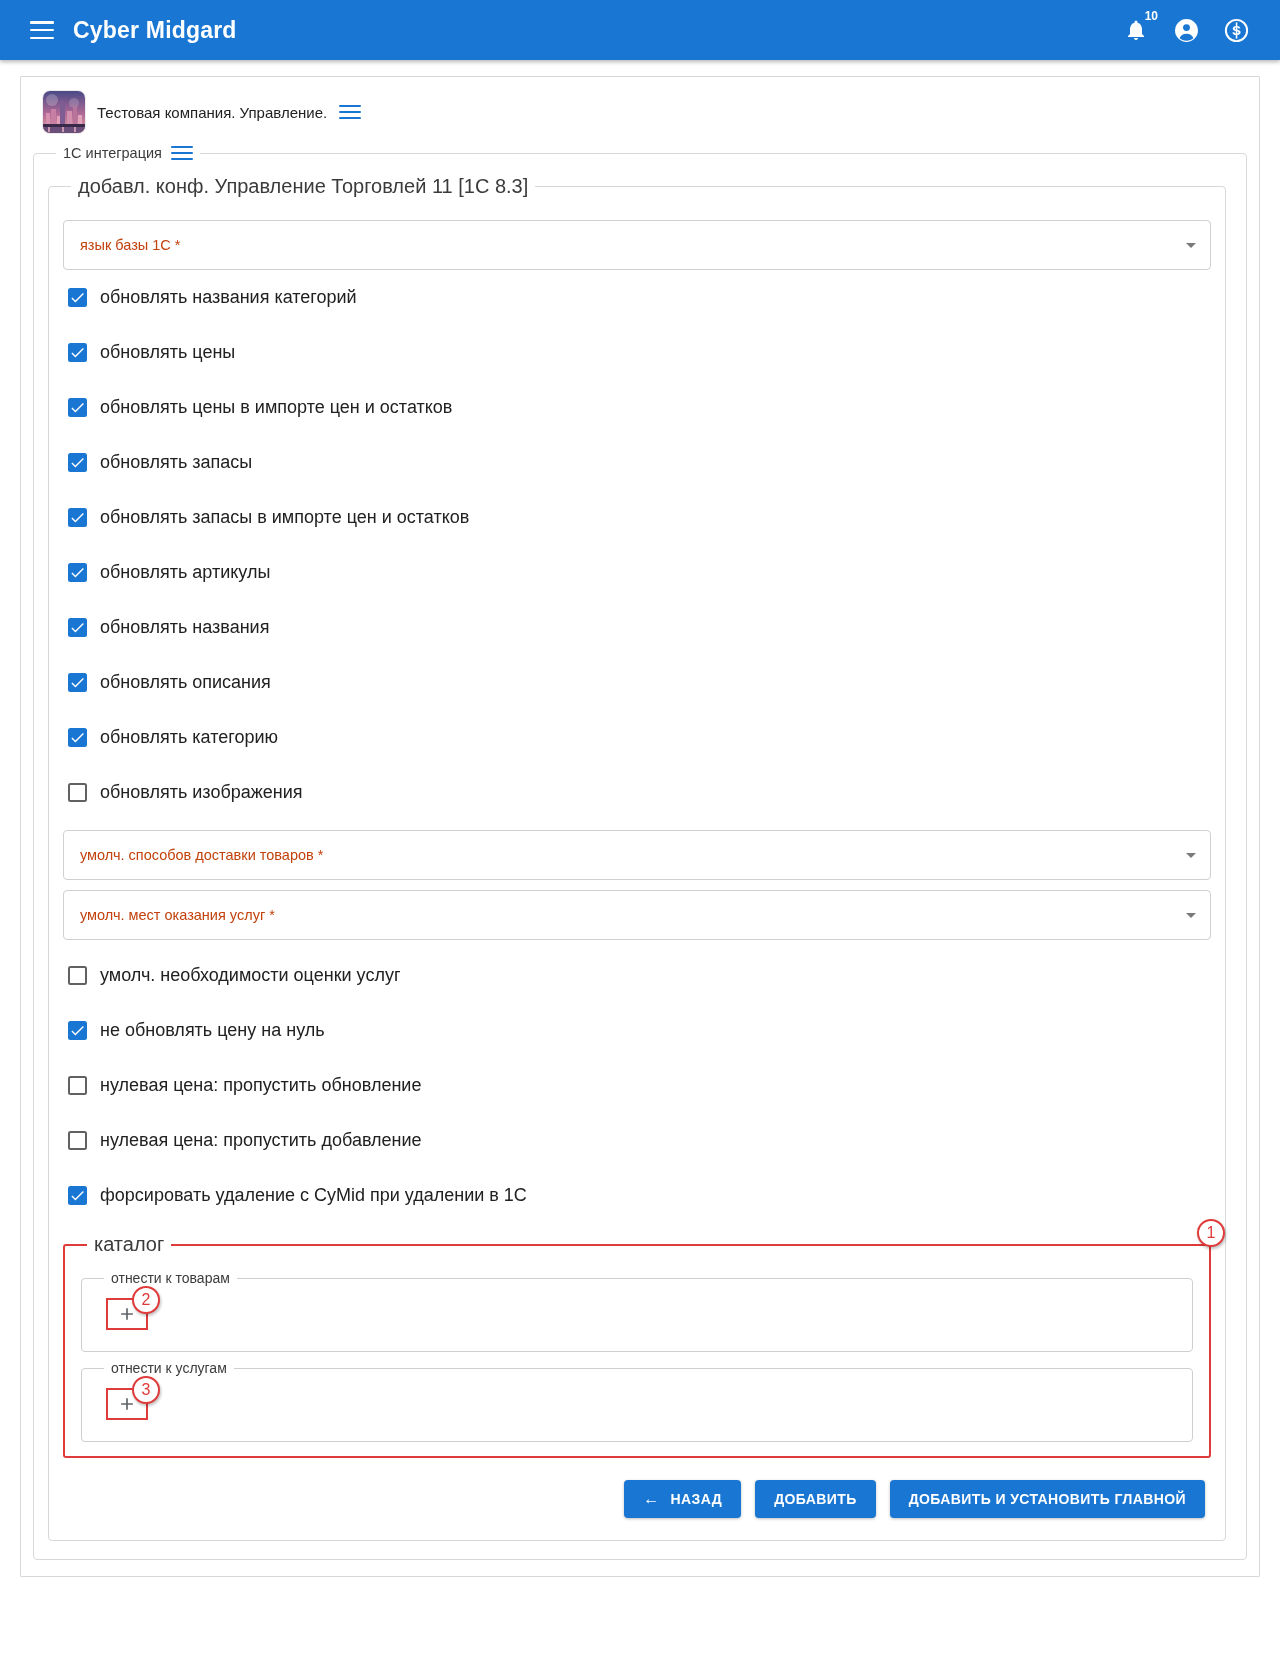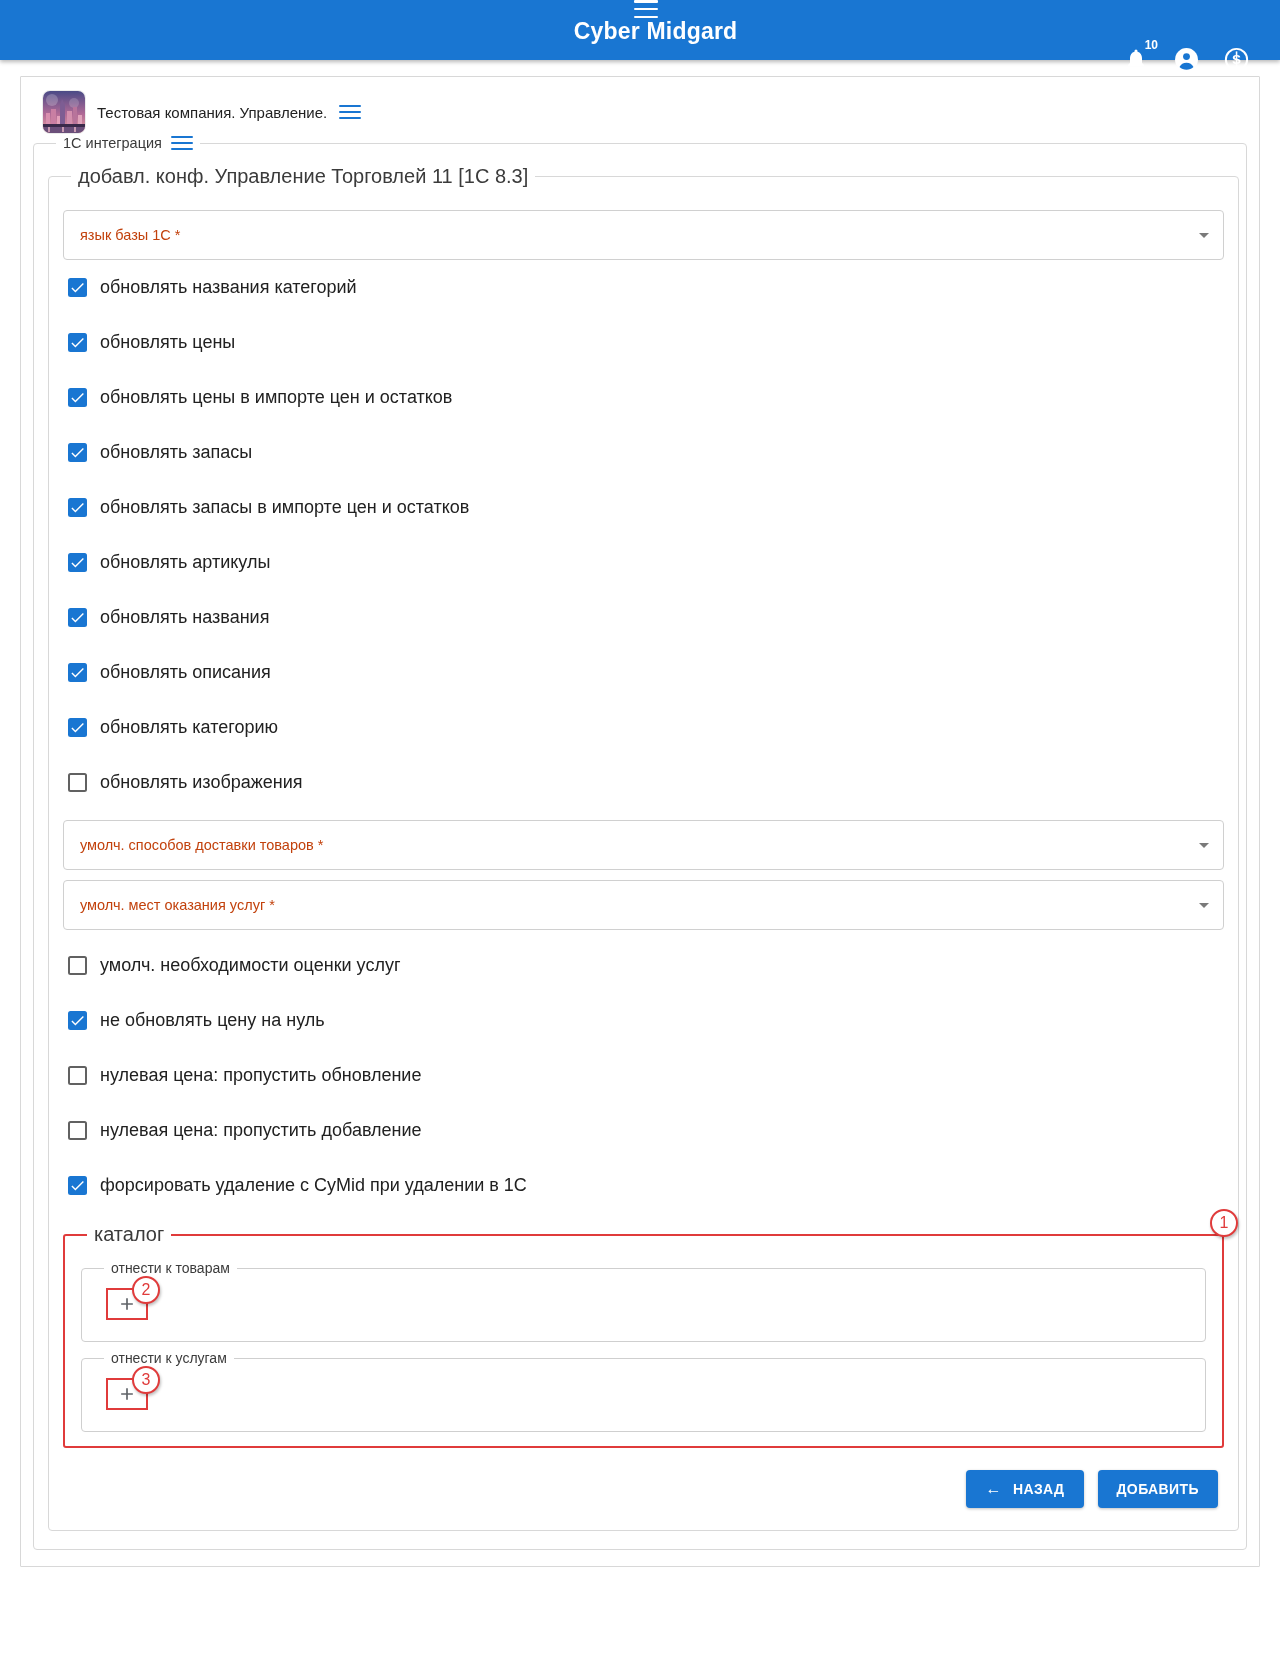--- a/index.html
+++ b/index.html
@@ -15,21 +15,20 @@
   
   .appbar{
     position:relative;
     height:60px;
     background:#1976d2;
     display:flex;
     align-items:center;
     padding:0 18px 0 30px;
     box-shadow:0 2px 4px rgba(0,0,0,.28);
     z-index:5;
-    flex-direction:column;
   }
   .hamburger{
     width:24px; height:18px;
     display:flex; flex-direction:column; justify-content:space-between;
     cursor:pointer;
     flex:0 0 auto;
   }
   .hamburger span{ display:block; height:2.5px; background:#fff; border-radius:1px;}
   .app-title{
     color:#fff;
@@ -110,21 +109,22 @@
   }
   .menu-lines{
     display:inline-flex;flex-direction:column;justify-content:space-between;
     width:22px;height:14px; cursor:pointer;
     flex:0 0 auto;
   }
   .menu-lines i{ display:block;height:2.4px;background:#1976d2;border-radius:1px;}
 
   
   .fs-integration{
-    padding:14px 7px 18px 14px;
+    margin-top:10px;
+    padding:14px 20px 18px 14px;
   }
   .fs-integration > legend{
     display:flex;align-items:center;gap:9px;
     font-size:14.5px;
   }
 
   
   .fs-conf{
     padding:16px 14px 18px 14px;
   }
@@ -517,18 +517,21 @@
         </div>
 
         <div class="actions">
           <button class="btn">
             <span class="arrow">←</span>
             <span>НАЗАД</span>
           </button>
           <button class="btn">
             <span>ДОБАВИТЬ</span>
           </button>
+          <button class="btn">
+            <span>ДОБАВИТЬ И УСТАНОВИТЬ ГЛАВНОЙ</span>
+          </button>
         </div>
 
       </fieldset>
     </fieldset>
   </div>
 </div>
 
 </body></html>

